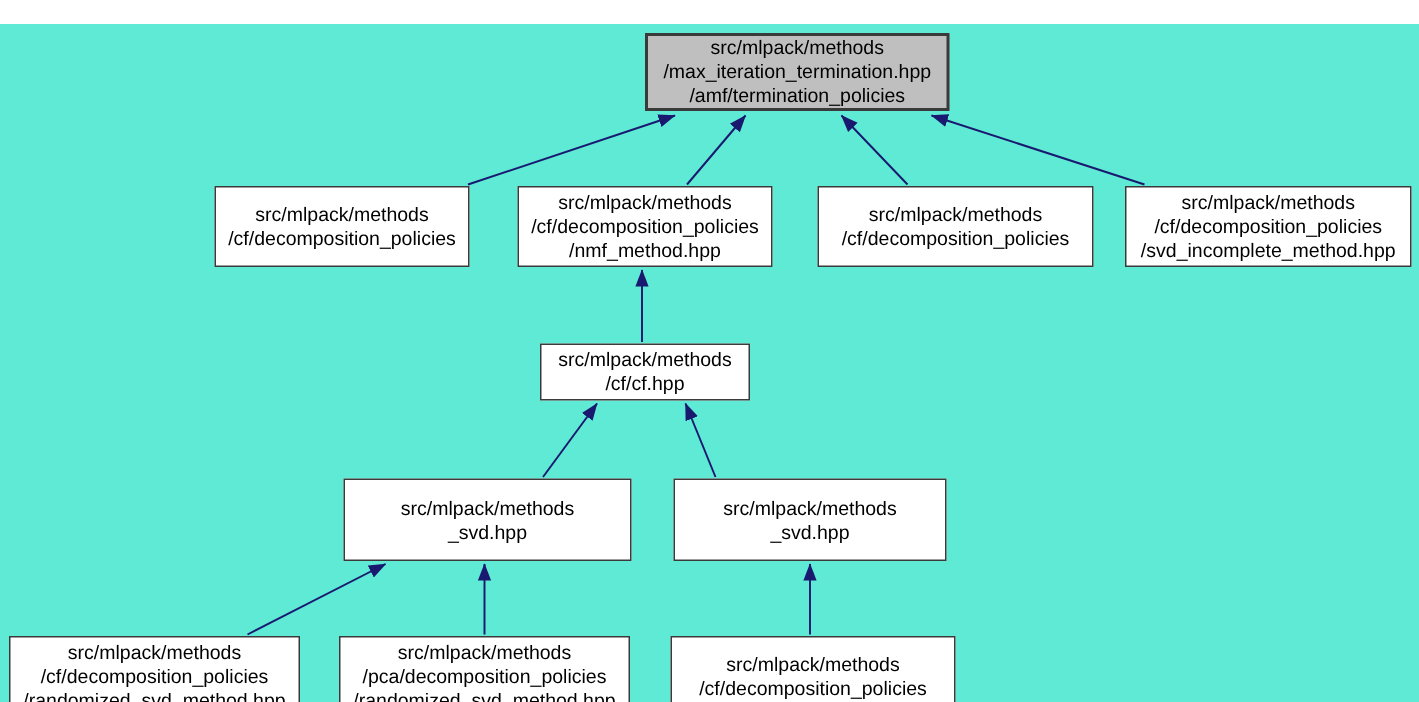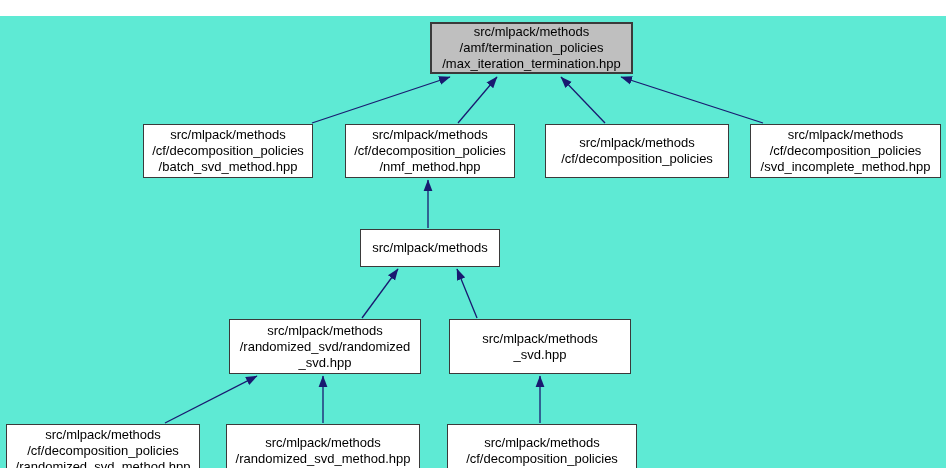--- a/index.html
+++ b/index.html
@@ -62,61 +62,61 @@
         <line x1="362" y1="302" x2="398" y2="253" stroke="#191970" stroke-width="1.3" marker-end="url(#arrowhead)"></line>
         <line x1="477" y1="302" x2="457" y2="253" stroke="#191970" stroke-width="1.3" marker-end="url(#arrowhead)"></line>
         <line x1="165" y1="407" x2="257" y2="360" stroke="#191970" stroke-width="1.3" marker-end="url(#arrowhead)"></line>
         <line x1="323" y1="407" x2="323" y2="360" stroke="#191970" stroke-width="1.3" marker-end="url(#arrowhead)"></line>
         <line x1="540" y1="407" x2="540" y2="360" stroke="#191970" stroke-width="1.3" marker-end="url(#arrowhead)"></line>
       </g>
   </svg>
   <div id="nodes-layer">
       <div class="node highlight" style="left: 430px; top: 6px; width: 203px; height: 52px; border-color: rgb(58, 58, 58); border-width: 2px; background: rgb(191, 191, 191);">
         <span>src/mlpack/methods</span>
+        <span>/max_iteration_termination.hpp</span>
         <span>/amf/termination_policies</span>
-        <span>/max_iteration_termination.hpp</span>
       </div>
       <div class="node" style="left: 143px; top: 108px; width: 170px; height: 54px; border-color: rgb(58, 58, 58); border-width: 1.5px;">
         <span>src/mlpack/methods</span>
         <span>/cf/decomposition_policies</span>
-        <span>/batch_svd_method.hpp</span>
       </div>
       <div class="node" style="left: 345px; top: 108px; width: 170px; height: 54px; border-color: rgb(58, 58, 58); border-width: 1.5px;">
         <span>src/mlpack/methods</span>
         <span>/cf/decomposition_policies</span>
         <span>/nmf_method.hpp</span>
       </div>
       <div class="node" style="left: 545px; top: 108px; width: 184px; height: 54px; border-color: rgb(58, 58, 58); border-width: 1.5px;">
         <span>src/mlpack/methods</span>
         <span>/cf/decomposition_policies</span>
       </div>
       <div class="node" style="left: 750px; top: 108px; width: 191px; height: 54px; border-color: rgb(58, 58, 58); border-width: 1.5px;">
         <span>src/mlpack/methods</span>
         <span>/cf/decomposition_policies</span>
         <span>/svd_incomplete_method.hpp</span>
       </div>
       <div class="node" style="left: 360px; top: 213px; width: 140px; height: 38px; border-color: rgb(58, 58, 58); border-width: 1.5px;">
         <span>src/mlpack/methods</span>
+        <span>/cf/cf.hpp</span>
       </div>
       <div class="node" style="left: 229px; top: 303px; width: 192px; height: 55px; border-color: rgb(58, 58, 58); border-width: 1.5px;">
         <span>src/mlpack/methods</span>
-        <span>/randomized_svd/randomized</span>
         <span>_svd.hpp</span>
       </div>
       <div class="node" style="left: 449px; top: 303px; width: 182px; height: 55px; border-color: rgb(58, 58, 58); border-width: 1.5px;">
         <span>src/mlpack/methods</span>
         <span>_svd.hpp</span>
       </div>
       <div class="node" style="left: 6px; top: 408px; width: 194px; height: 54px; border-color: rgb(58, 58, 58); border-width: 1.5px;">
         <span>src/mlpack/methods</span>
         <span>/cf/decomposition_policies</span>
         <span>/randomized_svd_method.hpp</span>
       </div>
       <div class="node" style="left: 226px; top: 408px; width: 194px; height: 54px; border-color: rgb(58, 58, 58); border-width: 1.5px;">
         <span>src/mlpack/methods</span>
+        <span>/pca/decomposition_policies</span>
         <span>/randomized_svd_method.hpp</span>
       </div>
       <div class="node" style="left: 447px; top: 408px; width: 190px; height: 54px; border-color: rgb(58, 58, 58); border-width: 1.5px;">
         <span>src/mlpack/methods</span>
         <span>/cf/decomposition_policies</span>
       </div>
     </div>
 </div>
 
 </body></html>

